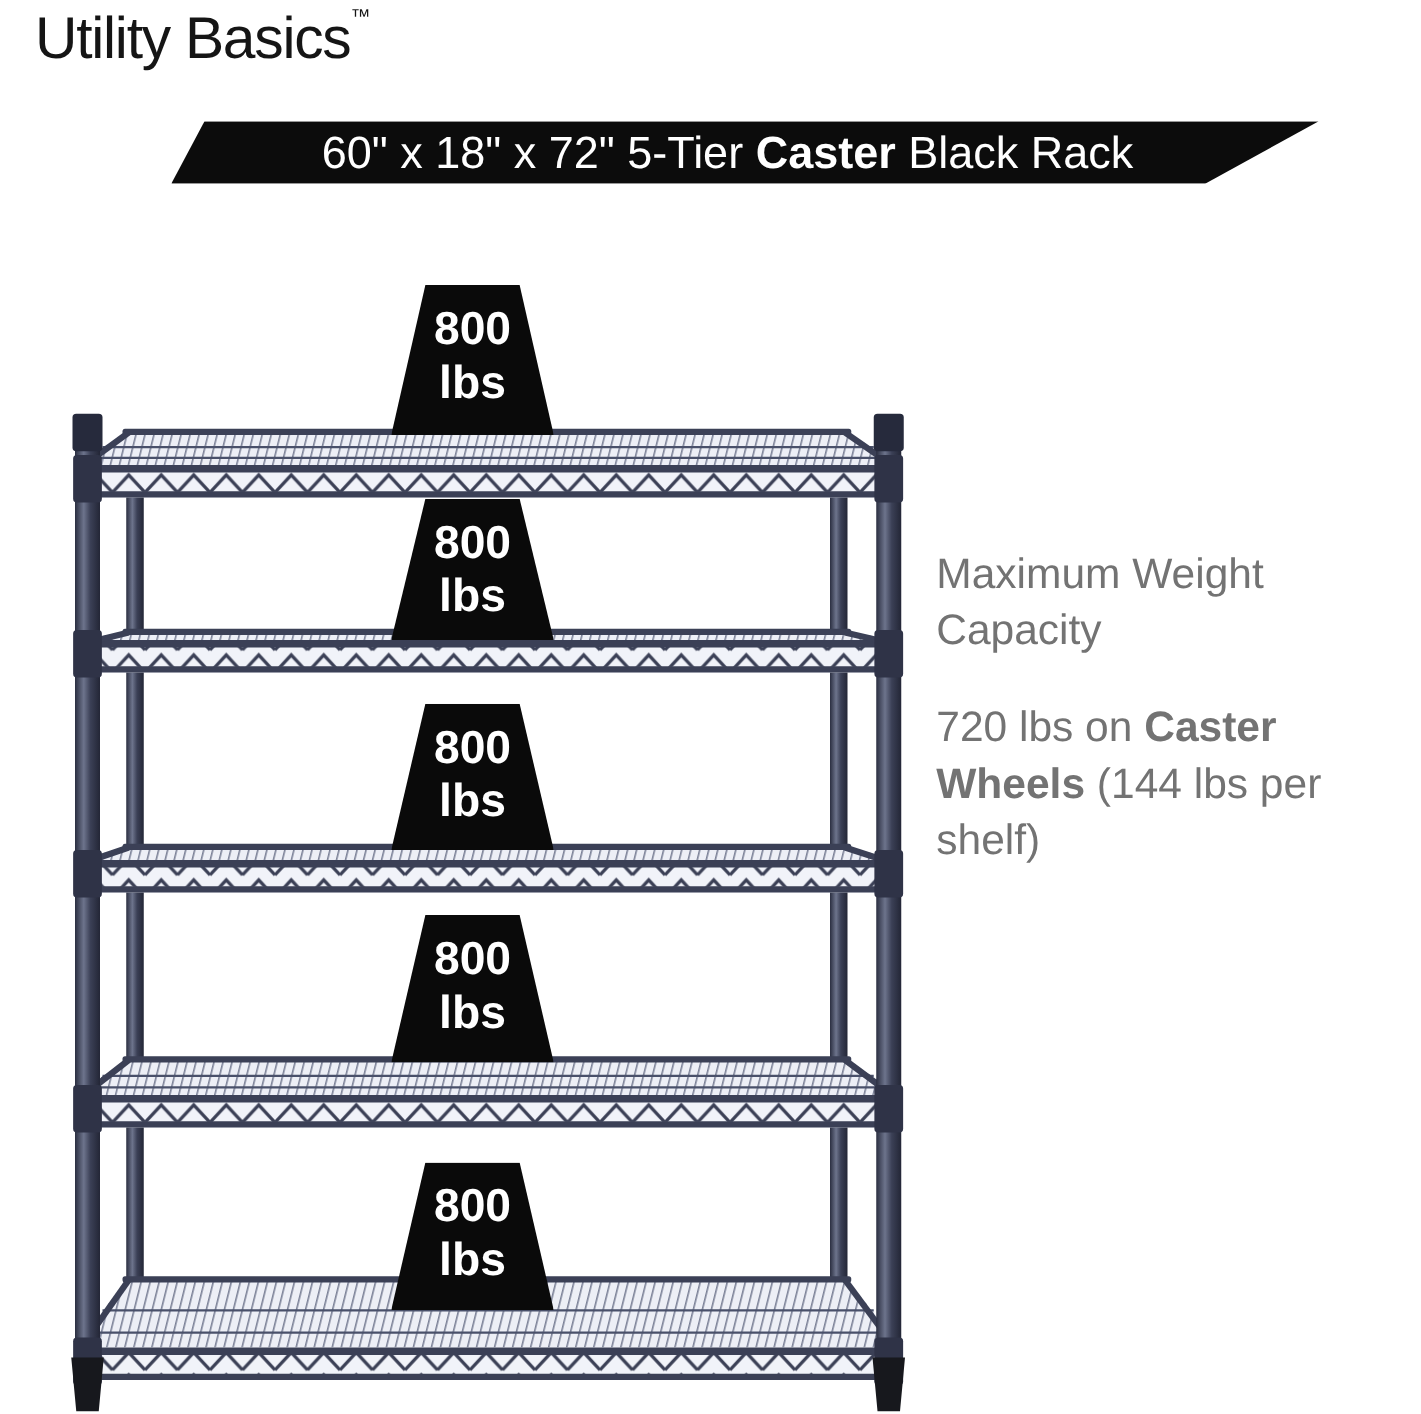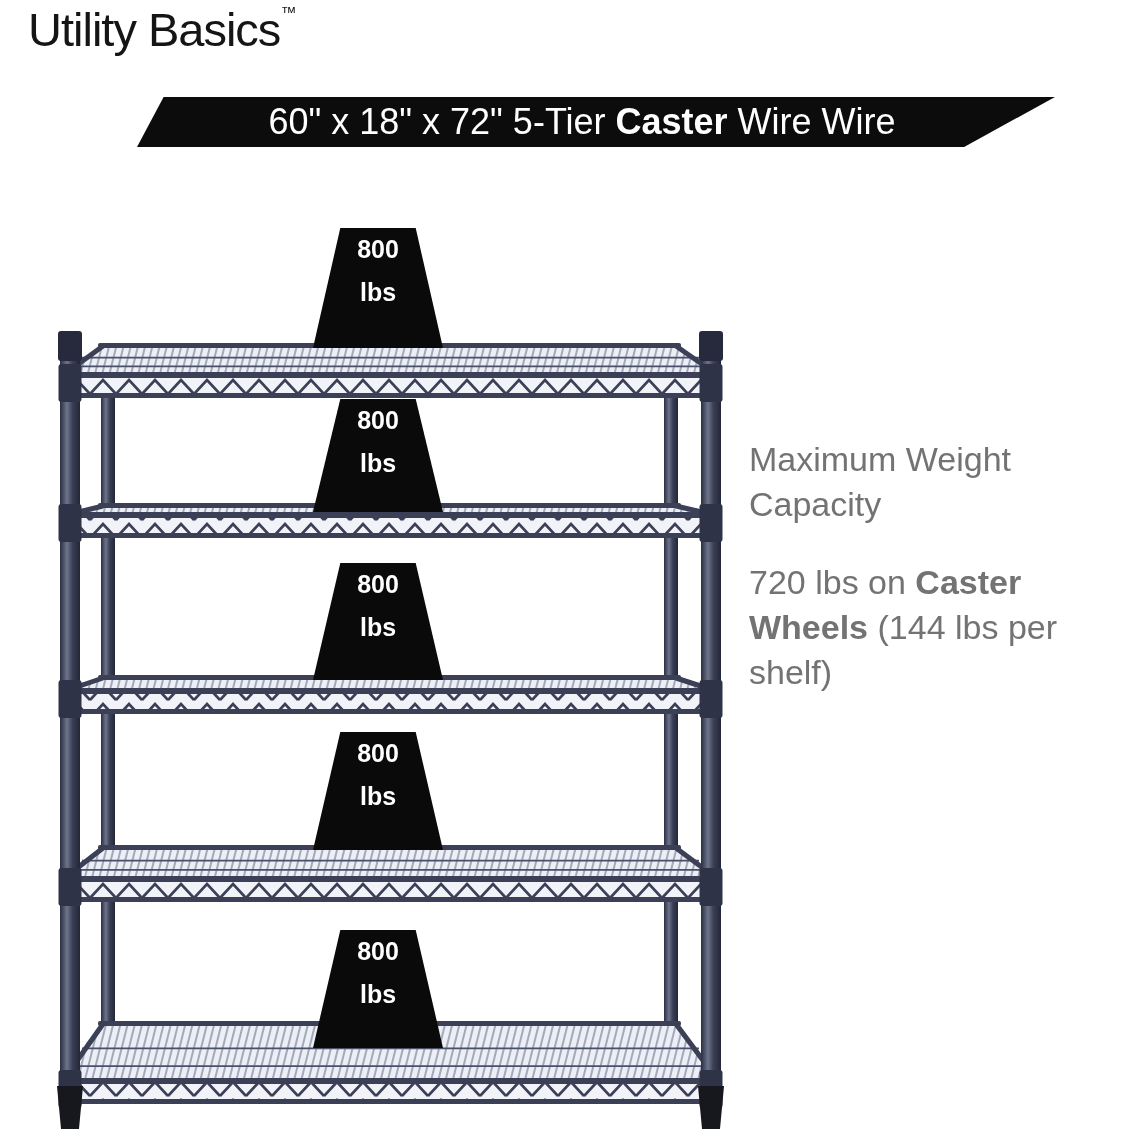--- a/index.html
+++ b/index.html
@@ -22,22 +22,22 @@
     font-size:36px;padding-right:0;
   }
   .banner .txt{transform:translateX(-14px);white-space:nowrap;}
   .banner b{font-weight:700;}
   
   .rack-svg{position:absolute;left:0;top:0;z-index:1;}
   
   .marker{
     position:absolute;width:130px;background:#0a0a0a;color:#ffffff;
     clip-path:polygon(21% 0,79% 0,100% 100%,0 100%);
-    text-align:center;font-weight:700;font-size:25px;line-height:43px;
-    box-sizing:border-box;z-index:2;
+    text-align:center;font-weight:700;font-size:37px;line-height:43px;
+    padding-top:13px;box-sizing:border-box;z-index:2;
   }
   .m1{left:301px;top:228px;height:120px;}
   .m2{left:301px;top:399px;height:113px;}
   .m3{left:301px;top:563px;height:117px;}
   .m4{left:301px;top:732px;height:118px;}
   .m5{left:301px;top:930px;height:118px;}
   
   .specs{
     position:absolute;left:737px;top:437px;width:380px;
     color:#737373;font-size:34px;line-height:45px;
@@ -48,21 +48,21 @@
 </head>
 <body>
 
 <div class="page">
 
   <div class="brand">
     <span>Utility Basics</span><span class="tm">™</span>
   </div>
 
   <div class="banner">
-    <span class="txt"><span>60" x 18" x 72" 5-Tier </span><b>Caster</b><span> Wire Wire</span></span>
+    <span class="txt"><span>60" x 18" x 72" 5-Tier </span><b>Caster</b><span> Black Rack</span></span>
   </div>
 
   <svg id="rack" class="rack-svg" width="1137" height="1131" viewBox="0 0 1137 1131">
   <defs>
     <pattern id="hatch" width="7" height="16" patternUnits="userSpaceOnUse" patternTransform="rotate(14)">
       <line x1="3" y1="0" x2="3" y2="16" stroke="#59607a" stroke-width="1.1"></line>
     </pattern>
     <pattern id="truss" width="26" height="18" patternUnits="userSpaceOnUse">
       <path d="M0,16 L13,2 L26,16" fill="none" stroke="#3b4056" stroke-width="2.6"></path>
     </pattern>

